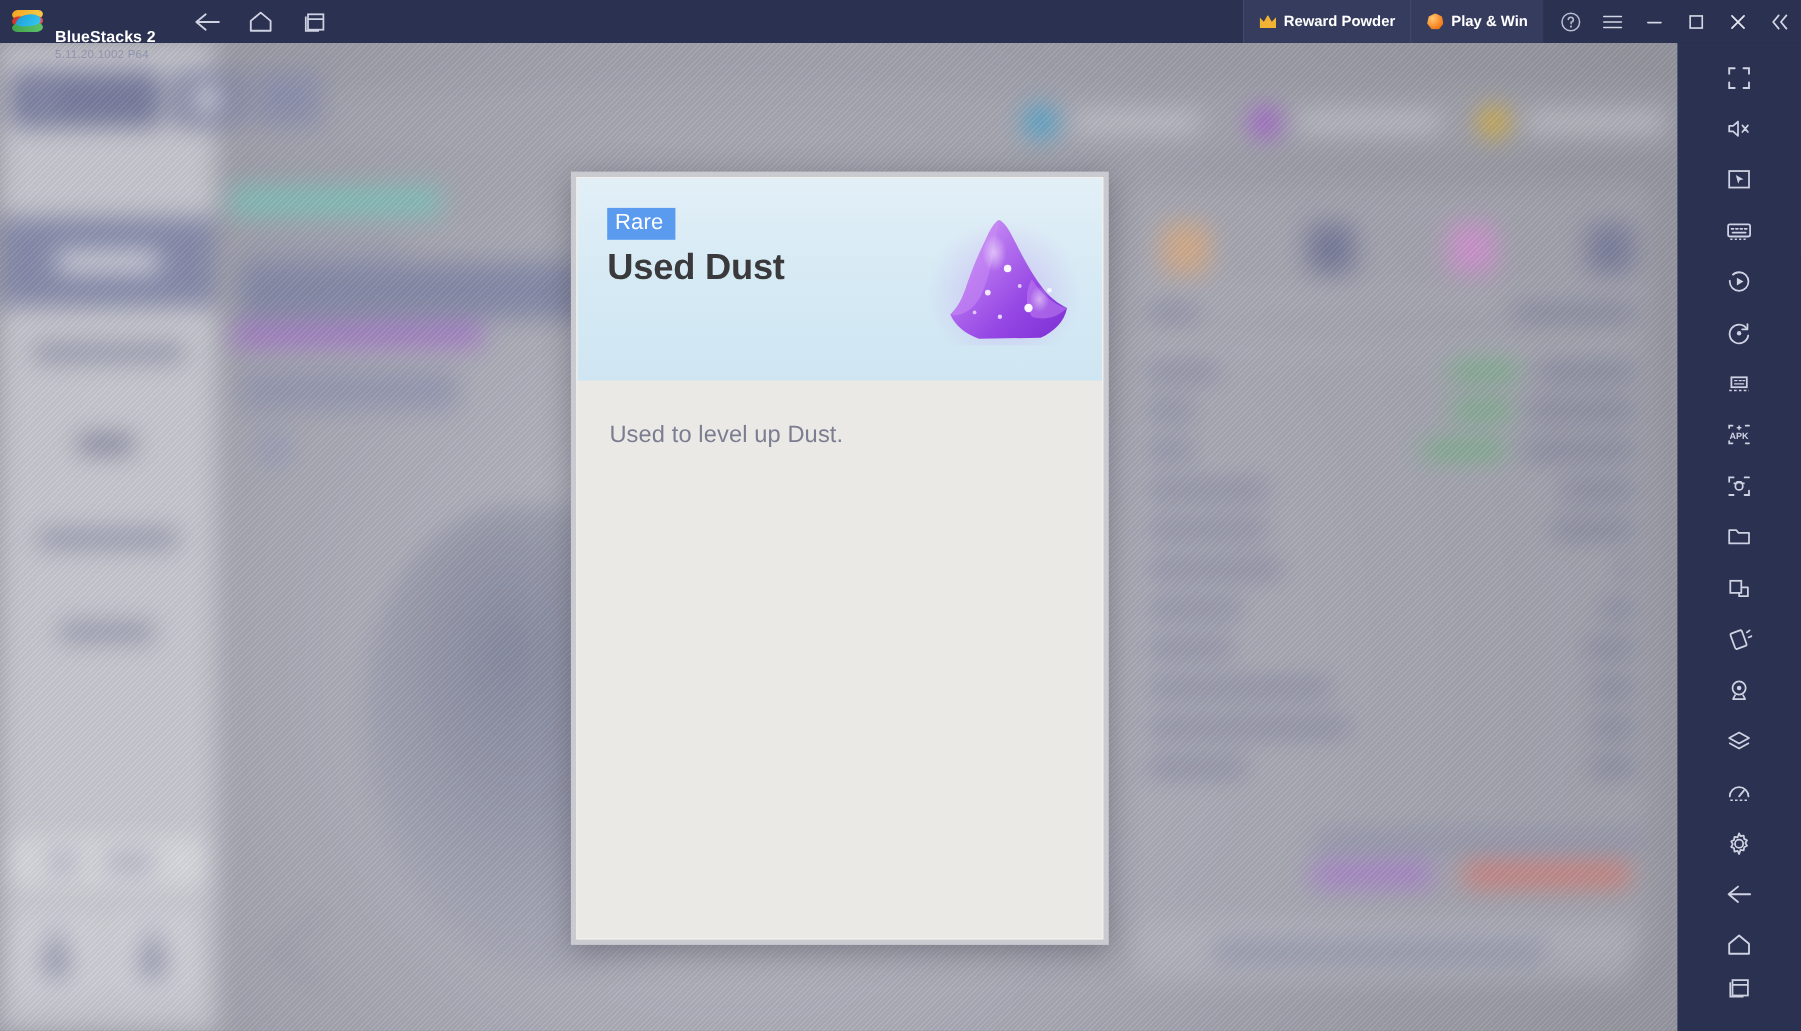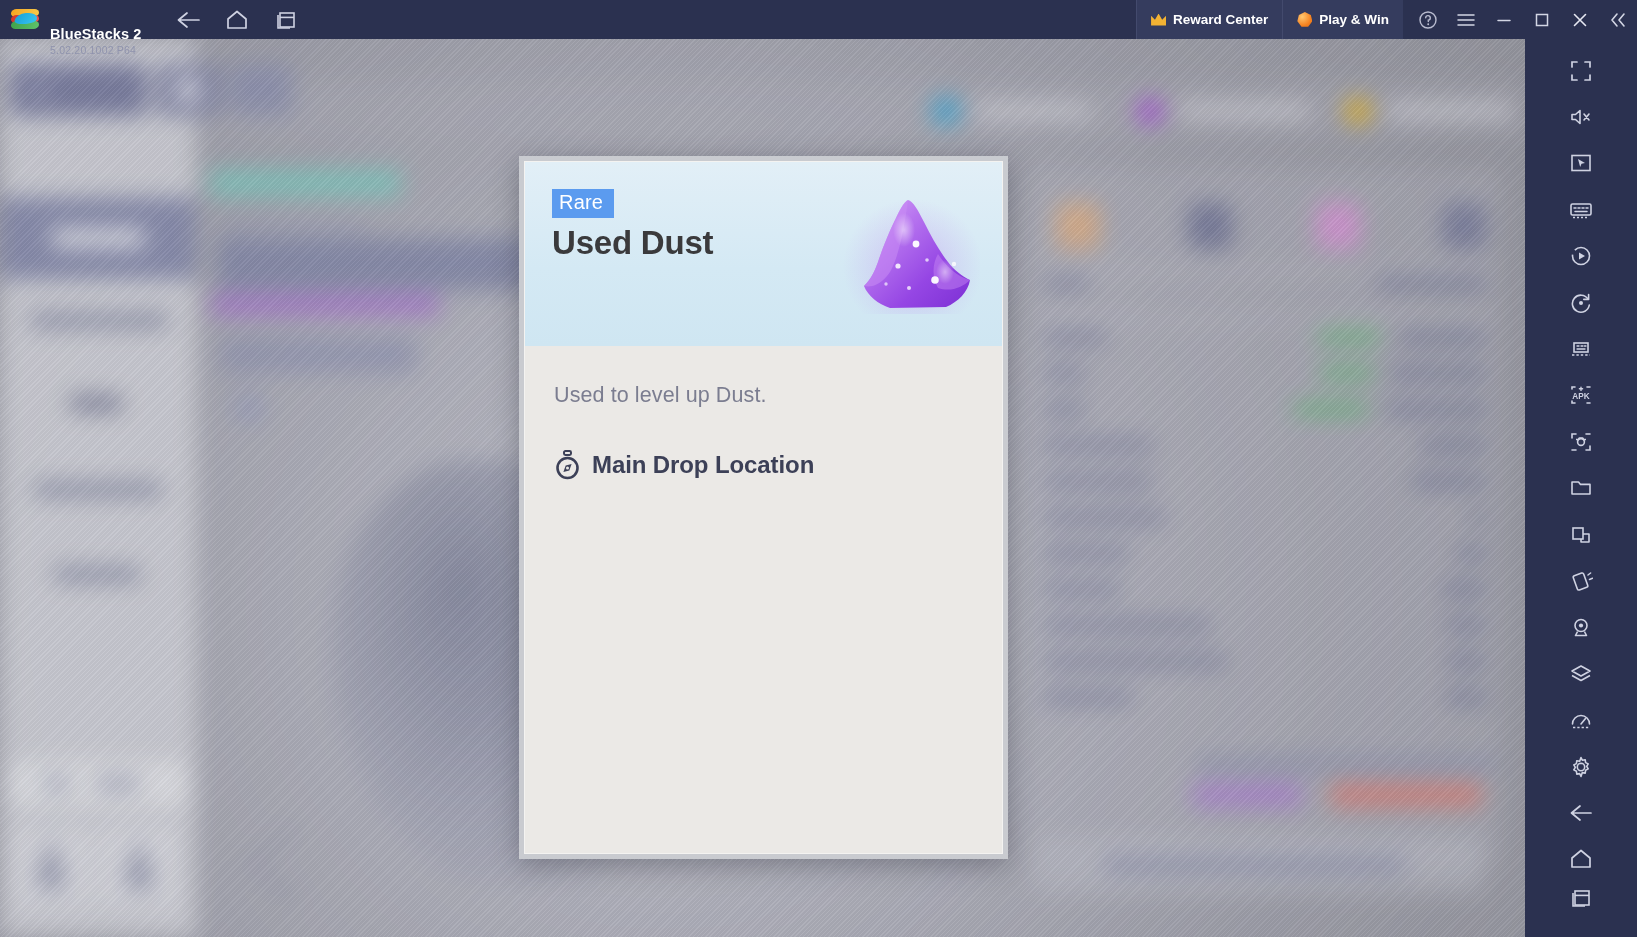--- a/index.html
+++ b/index.html
@@ -412,21 +412,21 @@
 
   <div class="bs-logo">
     <i></i>
       <i></i>
       <i></i>
       <i></i>
   </div>
 
   <div class="bs-titletext">
     <div class="bs-name">BlueStacks 2</div>
-    <div class="bs-ver">5.02.20.1002  P64</div>
+    <div class="bs-ver">5.11.20.1002  P64</div>
   </div>
 
   <div class="nav-icons">
     <div class="nav-btn">
       <svg width="26" height="20" viewBox="0 0 26 20">
         <path d="M12 3 L3.5 10 L12 17 M3.5 10 H24" fill="none" stroke="#cfd2e2" stroke-width="1.7" stroke-linecap="round" stroke-linejoin="round"></path>
       </svg>
     </div>
     <div class="nav-btn">
       <svg width="24" height="22" viewBox="0 0 24 22">
@@ -439,21 +439,21 @@
         <path d="M6 8.4 H20" stroke="#cfd2e2" stroke-width="1.6"></path>
         <path d="M4 6 V19 H16" fill="none" stroke="#cfd2e2" stroke-width="1.6"></path>
       </svg>
     </div>
   </div>
 
   <div class="tb-right">
 
     <div class="tb-pill">
       <span class="crown"></span>
-      <span>Reward Center</span>
+      <span>Reward Powder</span>
     </div>
 
     <div class="tb-pill">
       <span class="playwin-dot"></span>
       <span>Play &amp; Win</span>
     </div>
 
     <div class="win-btns">
       <div class="win-btn">
         <svg width="20" height="20" viewBox="0 0 20 20">
@@ -653,29 +653,20 @@
             <circle cx="67" cy="96" r="2.0" fill="#ffffff" opacity=".75"></circle>
             <circle cx="85" cy="68" r="1.8" fill="#ffffff" opacity=".7"></circle>
             <circle cx="44" cy="92" r="1.7" fill="#ffffff" opacity=".65"></circle>
           </svg>
         </div>
       </div>
 
       <div class="card-body">
         <div class="desc">Used to level up Dust.</div>
 
-        <div class="section-head">
-          <svg width="27" height="30" viewBox="0 0 27 30">
-            <rect x="10" y="1" width="7" height="4" rx="1.4" fill="none" stroke="#3c4057" stroke-width="2"></rect>
-            <circle cx="13.5" cy="18" r="10" fill="none" stroke="#3c4057" stroke-width="2.6"></circle>
-            <path d="M17.6 13.9 L15.3 20.4 L9.4 22.1 L11.7 15.6 Z" fill="#3c4057"></path>
-            <circle cx="13.5" cy="18" r="1.5" fill="#ebe9e6"></circle>
-          </svg>
-          <span class="ttl">Main Drop Location</span>
-        </div>
 
       </div>
 
     </div>
   </div>
 
   <div class="hatch"></div>
 </div>
 
 <div class="sidebar">

